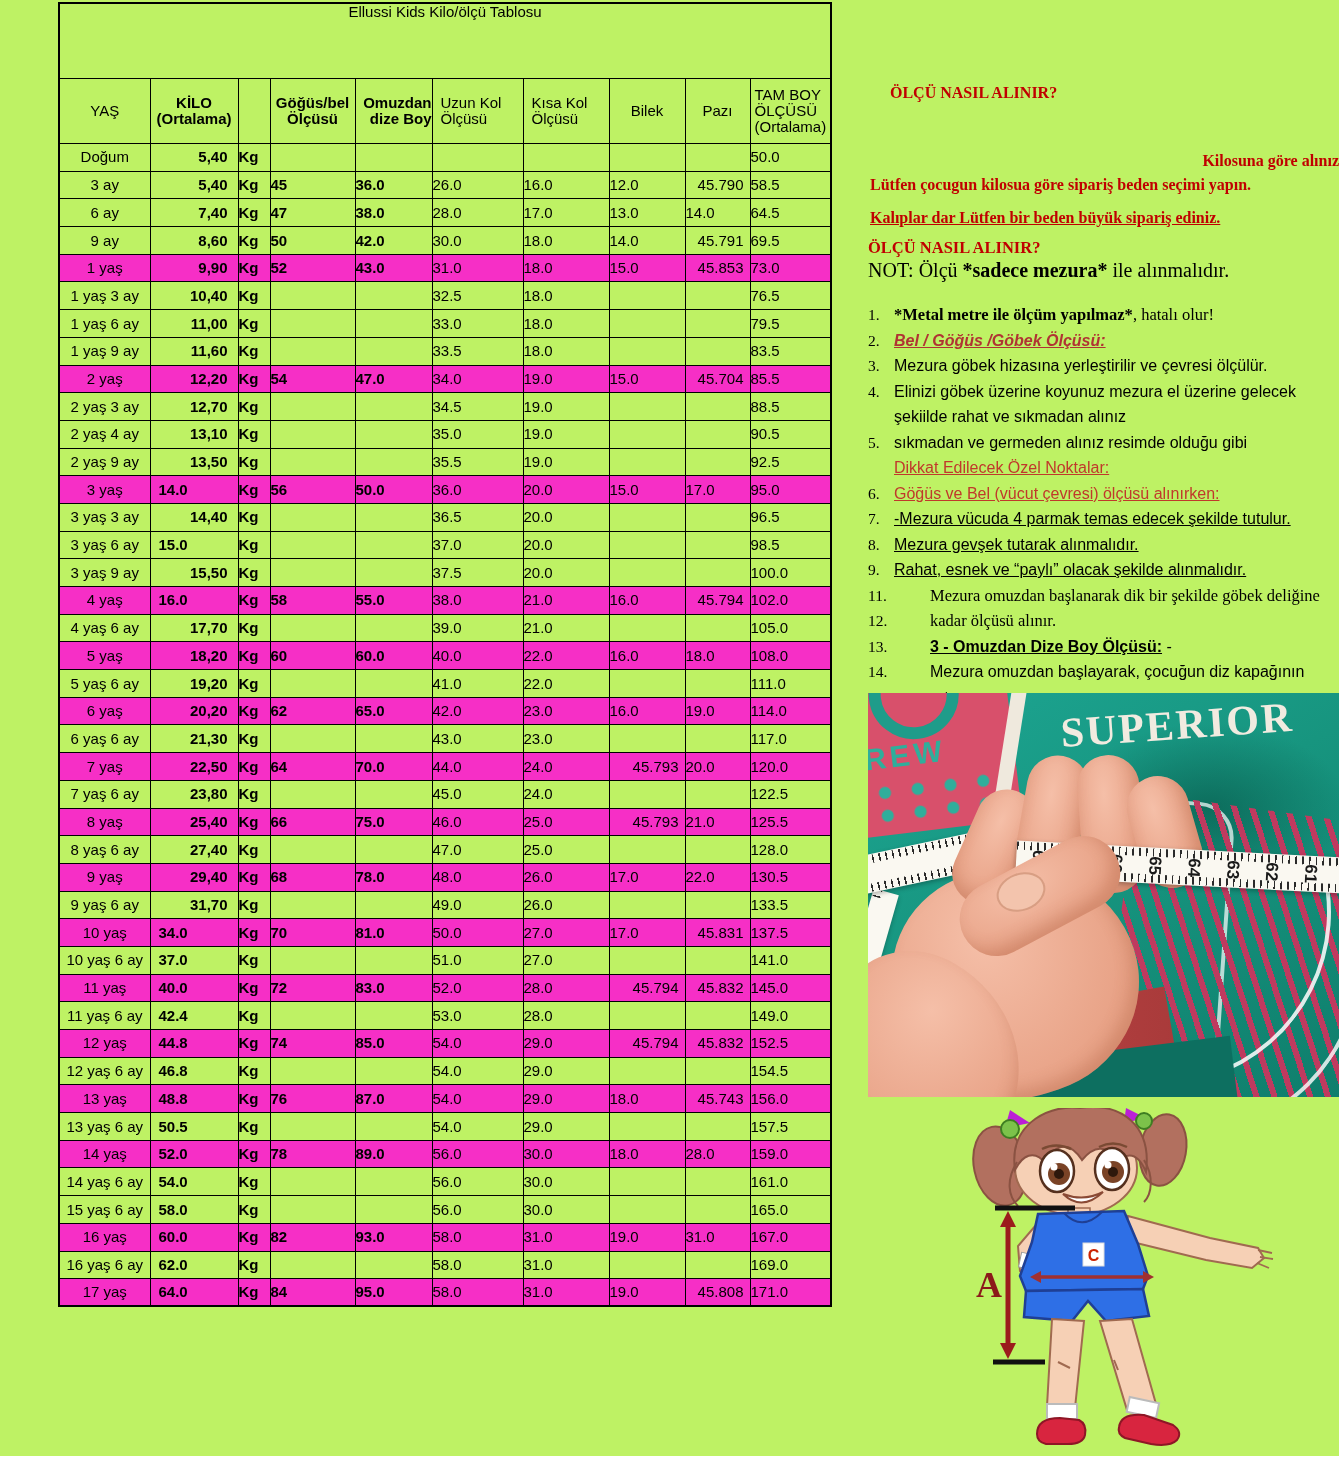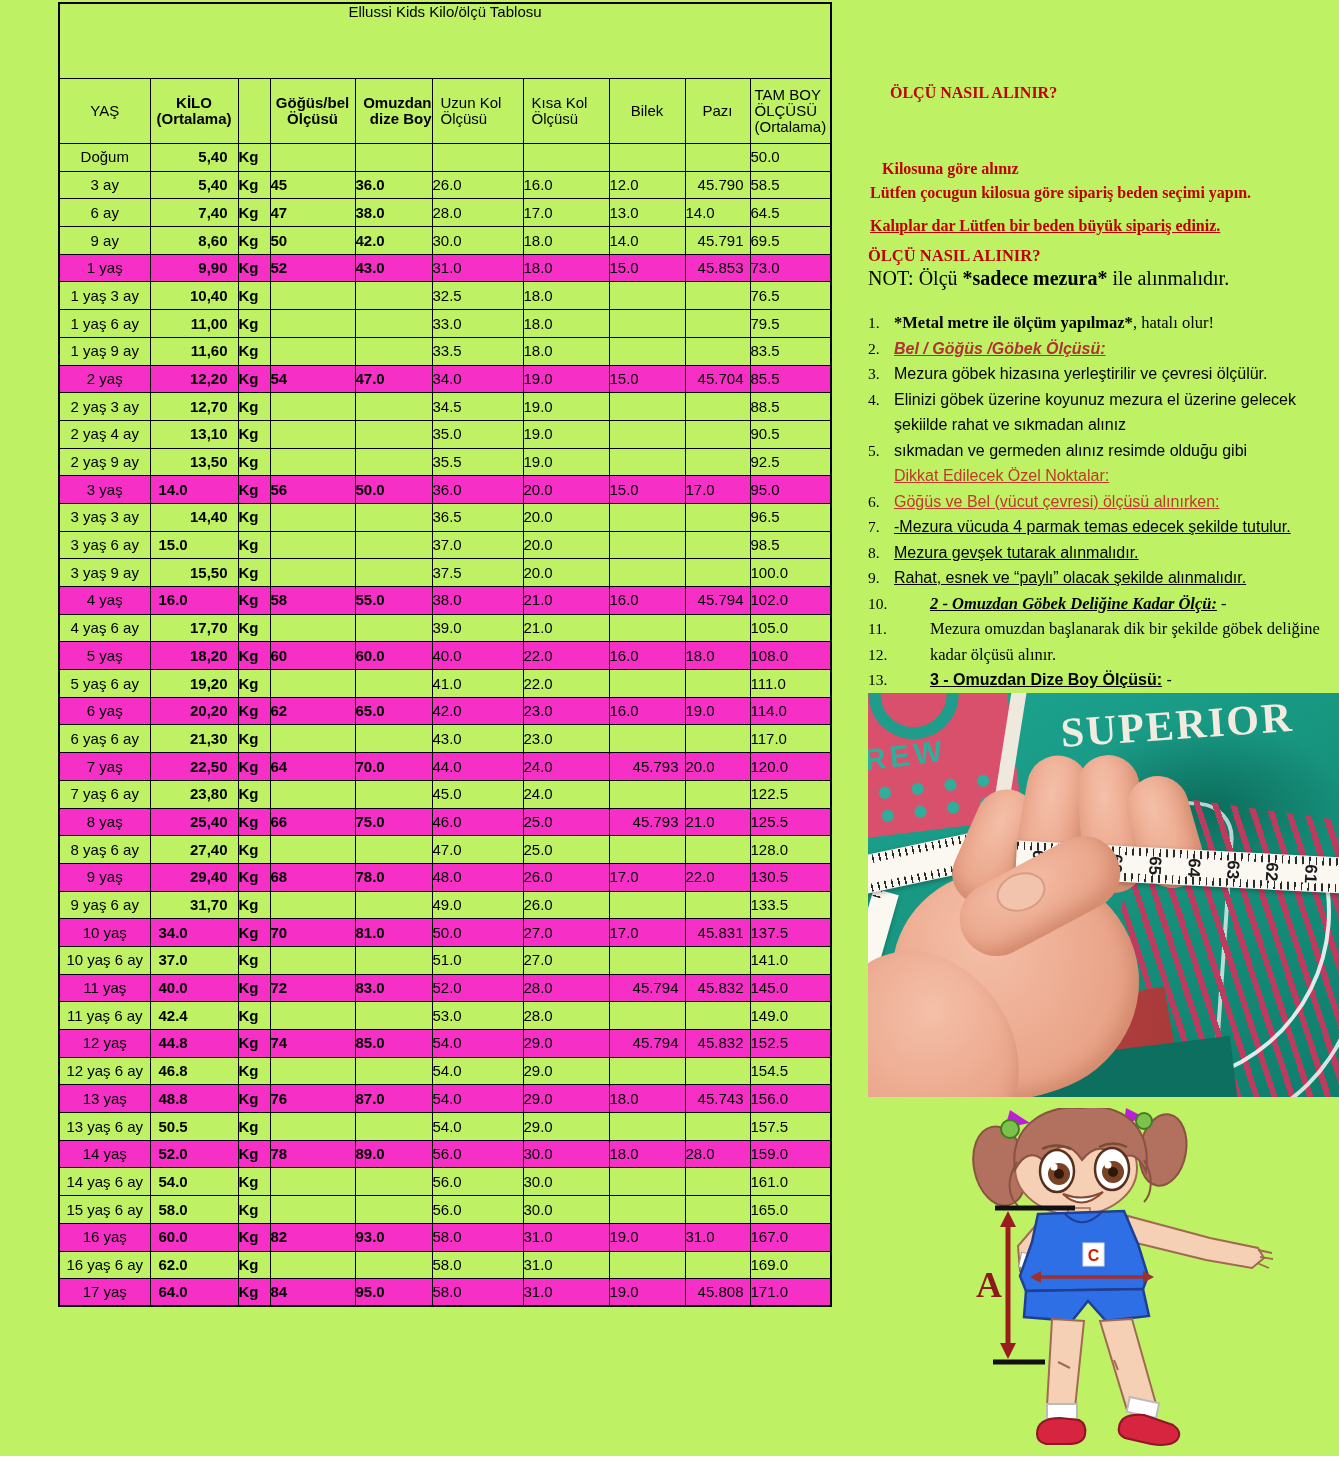--- a/index.html
+++ b/index.html
@@ -26,21 +26,21 @@
   td.c4{font-weight:bold;padding-left:8px;}
   td.c5,td.c6,td.c9{padding-left:8px;}
   td.c7,td.c8{padding-left:8px;}
   td.c7.ar,td.c8.ar{text-align:right;padding-right:6px;padding-left:0;}
 
   
   .panel{position:absolute;left:868px;top:84px;width:471px;color:#000;}
   .h-red{font-family:"Liberation Serif",serif;color:#c00000;font-weight:bold;font-size:16px;margin:0;}
   .h-red.first{padding-left:22px;}
   .gap1{height:46px;}
-  .rl1{padding-left:14px;margin-top:12px;}
+  .rl1{padding-left:14px;margin-top:4px;text-align:right;}
   .rl2{padding-left:2px;margin-top:6px;}
   .rl3{padding-left:2px;margin-top:15px;text-decoration:underline;}
   .h-red.second{margin-top:11px;font-size:16.5px;}
   .noteline{font-family:"Liberation Serif",serif;font-size:20px;margin-top:1px;}
   .noteline b{font-weight:bold;}
 
   ol.mlist{list-style:none;margin:9px 0 0 0;padding:0;font-size:16px;line-height:25.5px;}
   ol.mlist li{display:flex;align-items:baseline;}
   ol.mlist .num{flex:0 0 26px;font-family:"Liberation Serif",serif;font-size:15.5px;}
   ol.mlist li.wide .num{flex:0 0 62px;}
@@ -687,24 +687,20 @@
         </li>
         <li>
           <span class="num">8.</span>
           <span class="txt"><span class="u">Mezura gevşek tutarak alınmalıdır.</span></span>
         </li>
         <li>
           <span class="num">9.</span>
           <span class="txt"><span class="u">Rahat, esnek ve “paylı” olacak şekilde alınmalıdır.</span></span>
         </li>
         <li class="wide">
-          <span class="num">10.</span>
-          <span class="txt"><span class="sf b i u">2 - Omuzdan Göbek Deliğine Kadar Ölçü:</span><span class="sf"> -</span></span>
-        </li>
-        <li class="wide">
           <span class="num">11.</span>
           <span class="txt"><span class="sf">Mezura omuzdan başlanarak dik bir şekilde göbek deliğine</span></span>
         </li>
         <li class="wide">
           <span class="num">12.</span>
           <span class="txt"><span class="sf">kadar ölçüsü alınır.</span></span>
         </li>
         <li class="wide">
           <span class="num">13.</span>
           <span class="txt"><span class="b u">3 - Omuzdan Dize Boy Ölçüsü:</span><span> -</span></span>

